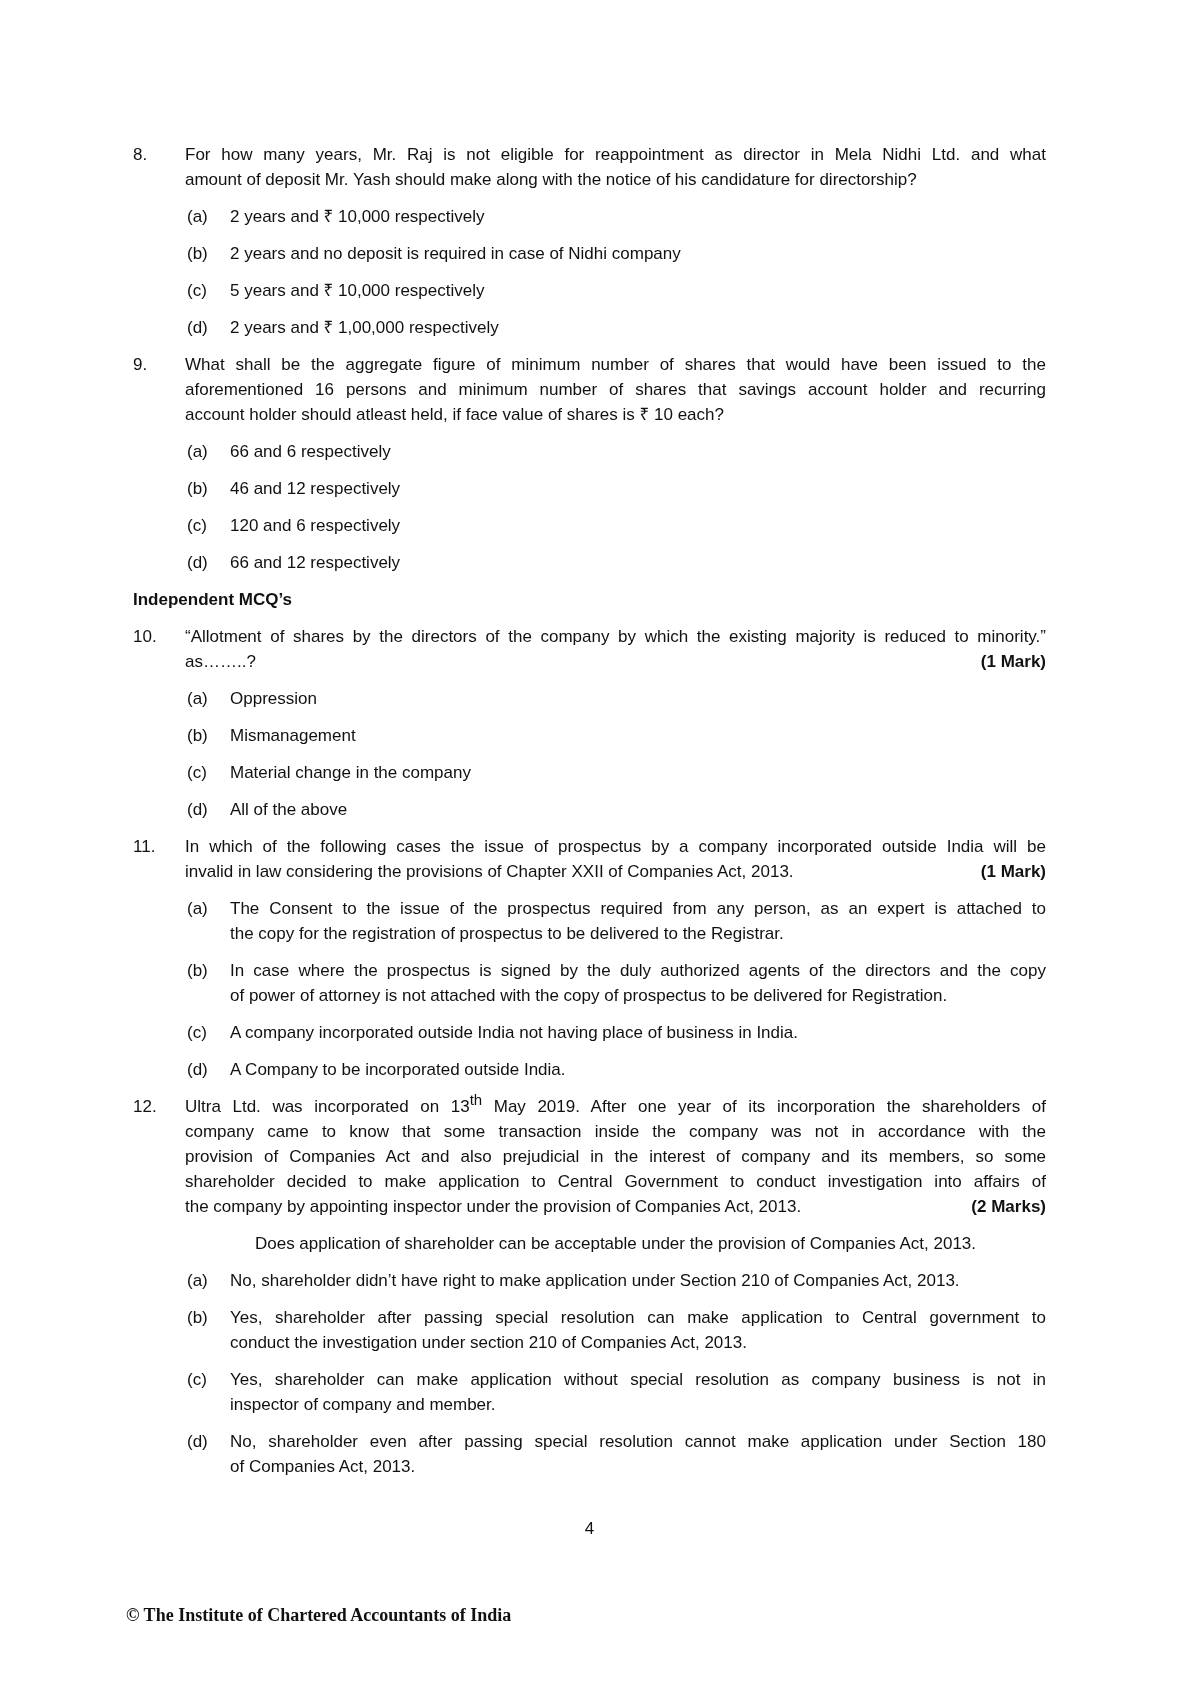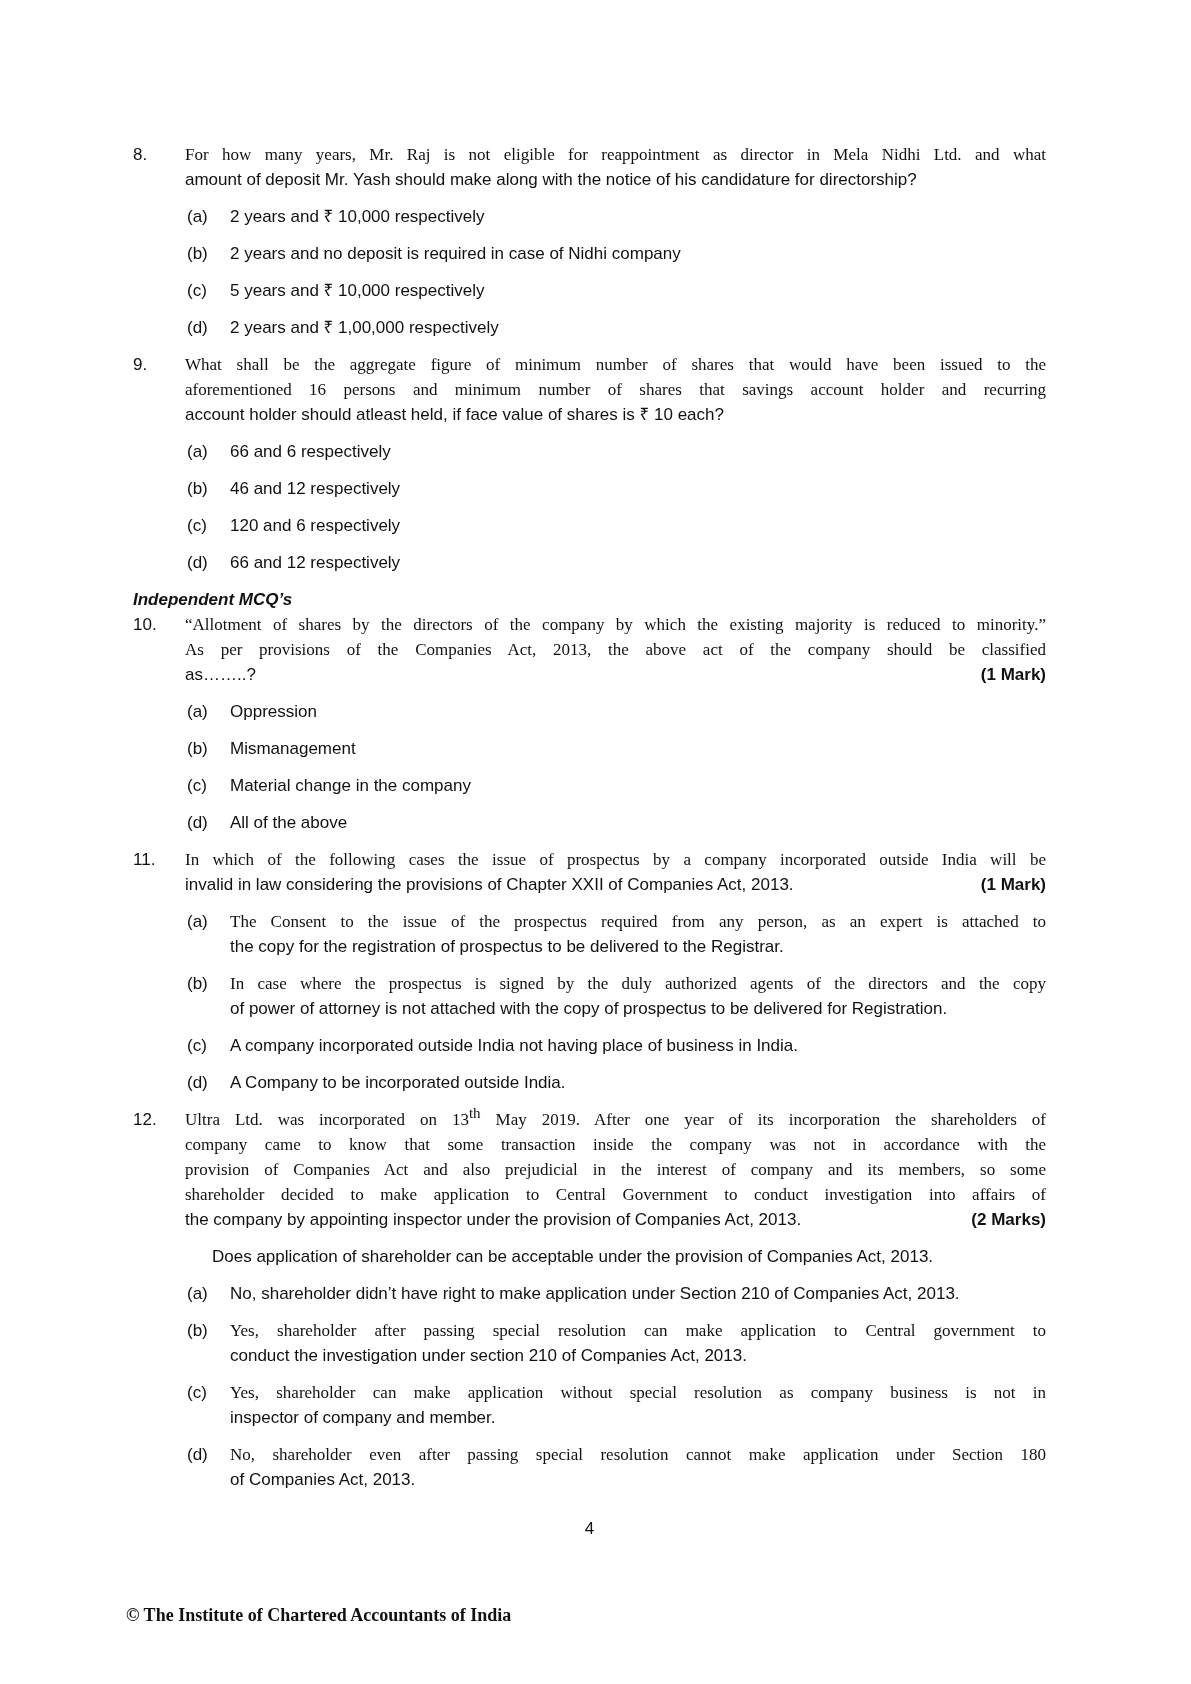--- a/index.html
+++ b/index.html
@@ -15,32 +15,32 @@
     color: #111111;
     font-size: 17px;
     line-height: 25px;
   }
   .content {
     position: absolute;
     left: 133px; top: 142px;
     width: 913px;
   }
   .line { min-height: 25px; }
-  .j { text-align: justify; text-align-last: justify; font-family: Liberation Serif, serif; }
+  .j { text-align: justify; text-align-last: justify; }
   .qrow { display: flex; margin-bottom: 12px; }
   .qnum { flex: 0 0 52px; width: 52px; }
   .qbody { flex: 1; min-width: 0; }
   .opt { display: flex; margin-left: 54px; margin-bottom: 12px; }
   .oletter { flex: 0 0 43px; width: 43px; }
   .obody { flex: 1; min-width: 0; }
-  .heading { font-weight: bold; margin-bottom: 0; font-style: italic; }
+  .heading { font-weight: bold; margin-bottom: 12px; }
   .mline { display: flex; justify-content: space-between; text-align: left; text-align-last: auto; }
   .mark { font-weight: bold; white-space: nowrap; padding-left: 20px; }
   .sup { font-size: 15px; vertical-align: super; line-height: 0; }
-  .subpara { margin-left: 79px; margin-bottom: 12px; }
+  .subpara { margin-left: 52px; margin-bottom: 12px; text-align: center; }
   .pageno {
     position: absolute;
     left: 133px; top: 1516px; width: 913px;
     text-align: center;
   }
   .footer {
     position: absolute;
     left: 126px; top: 1603px;
     font-family: Liberation Serif, serif;
     font-weight: bold;
@@ -122,21 +122,20 @@
       </div>
     </div>
 
     <div class="heading line">Independent MCQ’s</div>
 
     <div>
       <div class="qrow">
         <div class="qnum">10.</div>
         <div class="qbody">
           <div class="line j">“Allotment of shares by the directors of the company by which the existing majority is reduced to minority.”</div>
-          <div class="line j">As per provisions of the Companies Act, 2013, the above act of the company should be classified</div>
           <div class="line mline">
             <span>as……..?</span>
             <span class="mark">(1 Mark)</span>
           </div>
         </div>
       </div>
       <div class="opt">
         <div class="oletter">(a)</div>
         <div class="obody">
             <div class="line">Oppression</div>

